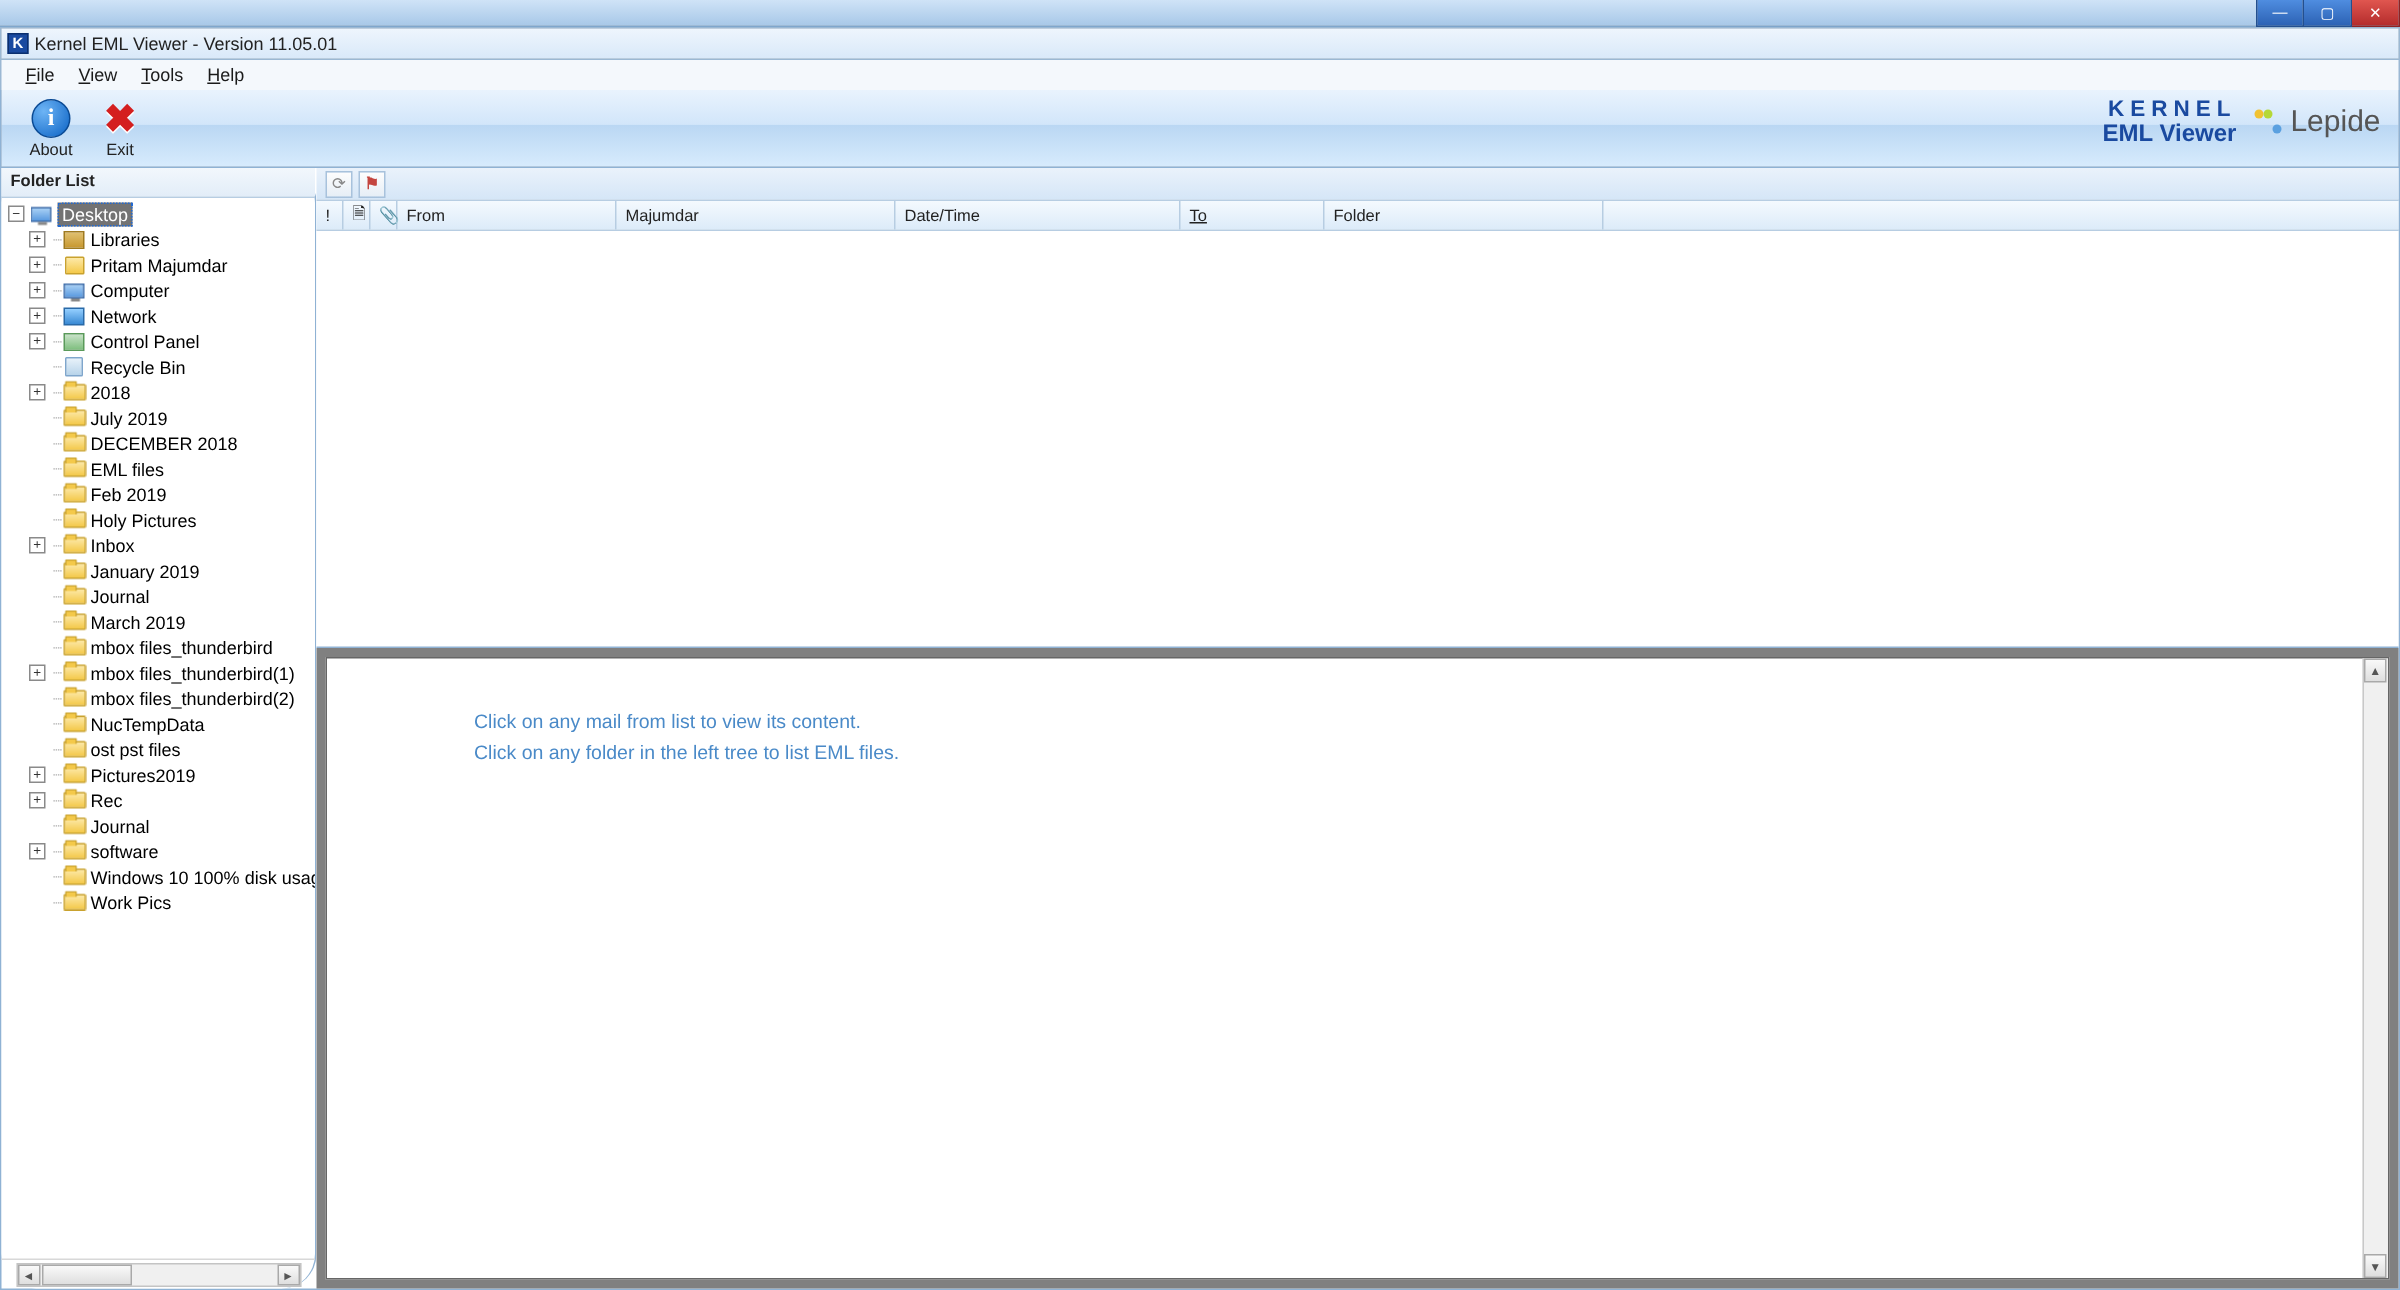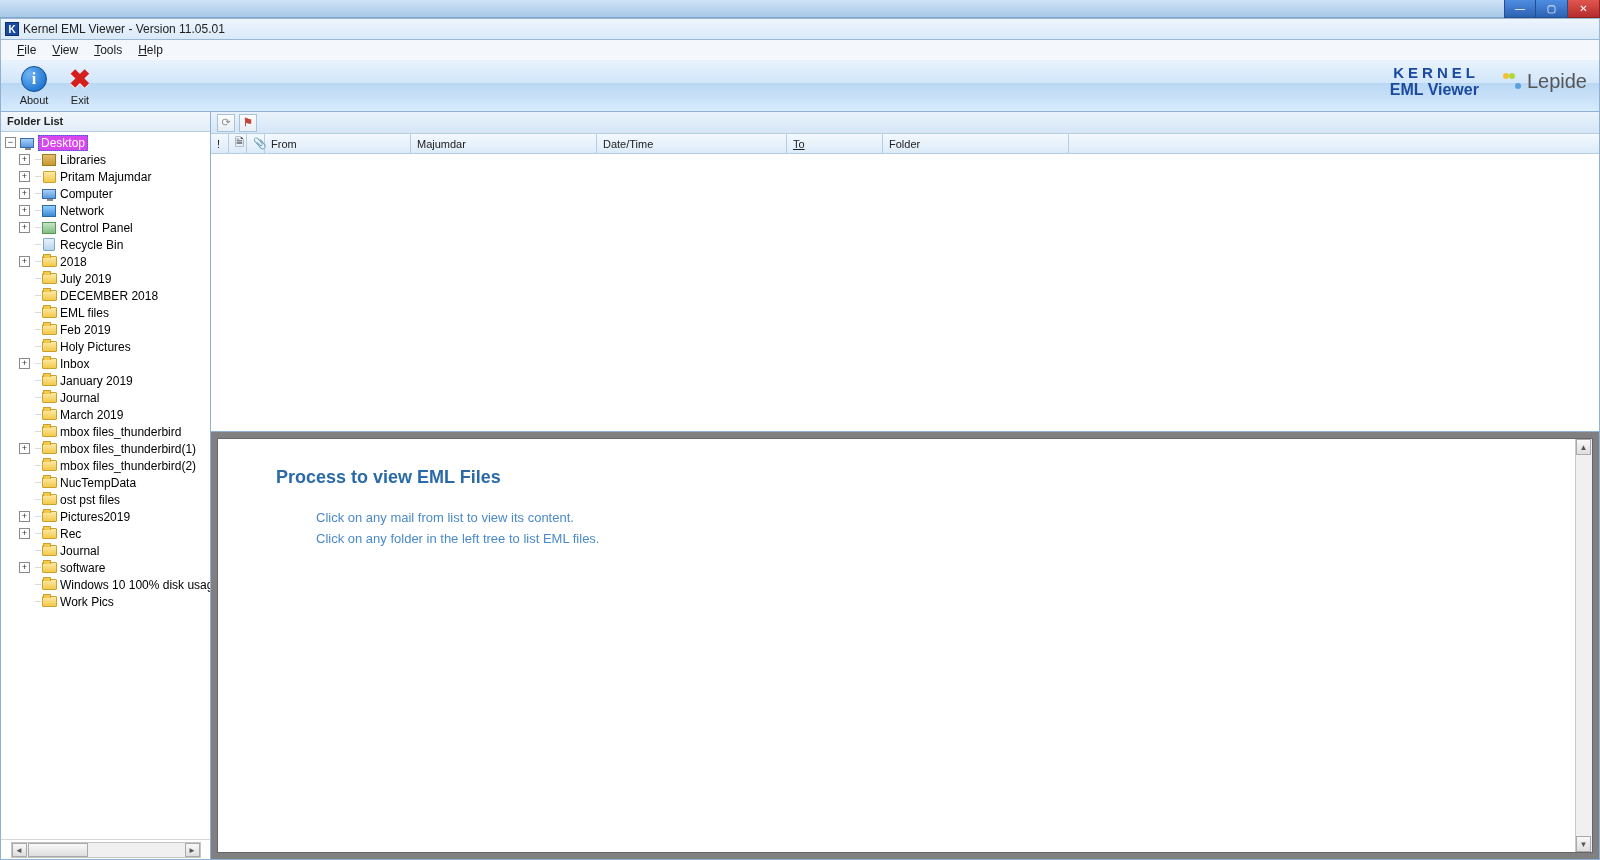--- a/index.html
+++ b/index.html
@@ -52,51 +52,51 @@
     display:flex; align-items:center; padding:0 10px;
     position: relative;
   }
   .toolbtn { display:flex; flex-direction:column; align-items:center; width:46px; cursor:default; }
   .toolbtn .ico { width:28px; height:28px; display:flex; align-items:center; justify-content:center; }
   .toolbtn .lbl { font-size:11px; color:#222; margin-top:1px; }
 
   .info-ico { width:26px; height:26px; border-radius:50%; background: radial-gradient(circle at 30% 30%, #6db4f5, #0b62c4); display:flex; align-items:center; justify-content:center; color:#fff; font-weight:bold; font-family:Georgia,serif; font-size:16px; border:1px solid #0a4a94; }
   .x-ico { font-size:26px; color:#d41f1f; font-weight:bold; line-height:1; text-shadow:0 1px 0 #fff; }
 
-  .brand { position:absolute; right:12px; top:4px; display:flex; align-items:center; gap:24px; }
+  .brand { position:absolute; right:12px; top:4px; display:flex; align-items:center; gap:12px; }
   .brand-kernel { text-align:right; }
   .brand-kernel .k1 { font-size:15px; letter-spacing:4px; color:#1a4aa0; font-weight:600; font-family: "Trebuchet MS", sans-serif;}
   .brand-kernel .k2 { font-size:16px; color:#1a4aa0; font-weight:700; }
   .brand-lepide { font-size:20px; color:#555; font-weight:400; display:flex; align-items:center; gap:6px; }
   .lepide-dots { position:relative; width:18px; height:18px; }
   .lepide-dots span { position:absolute; width:6px; height:6px; border-radius:50%; }
   .d1{ background:#b5d837; left:6px; top:0;} .d2{background:#f1c232; left:0; top:10;} .d3{background:#5aa0e0; left:12px; top:10px;}
 
   
   .main { display:flex; height: calc(860px - 18px - 22px - 20px - 52px); border:1px solid #8fb2d4; border-top:none; background:#fff;}
 
   
-  .folderpanel { width:210px; display:flex; flex-direction:column; border-right:1px solid #8fb2d4; background:#fff;}
+  .folderpanel { width:210px; display:flex; flex-direction:column; border-right:1px solid #8fb2d4; background:#fff;border-radius:23px;}
   .folderpanel .hdr { height:20px; background:linear-gradient(#f2f7fc,#e2edf8); border-bottom:1px solid #b7cde2; font-size:11px; font-weight:bold; color:#222; padding:3px 6px;}
   .tree { flex:1; overflow:auto; font-size:12px; padding:2px 0 2px 0;}
   .tree-row { display:flex; align-items:center; height:17px; white-space:nowrap; cursor:default; }
   .exp { width:11px; height:11px; border:1px solid #8a8a8a; background:#fff; font-size:9px; line-height:9px; text-align:center; color:#333; margin-right:3px; flex-shrink:0;}
   .exp.blank { border:none; background:transparent; }
   .dots { color:#b0b0b0; font-size:10px; letter-spacing:-1px; margin:0 1px 0 2px;}
   .ticon { width:16px; height:14px; margin-right:3px; flex-shrink:0; display:flex; align-items:center; justify-content:center; font-size:11px;}
   .folder-ico { background:linear-gradient(#fde9a8,#f4c94a); border:1px solid #c9a22e; border-radius:1px; width:15px; height:11px; position:relative;}
   .folder-ico::before{ content:""; position:absolute; top:-3px; left:0; width:6px; height:3px; background:#f4c94a; border:1px solid #c9a22e; border-bottom:none; border-radius:1px 1px 0 0;}
   .monitor-ico{ width:14px; height:10px; border:1px solid #3a6aa8; background:linear-gradient(#a8d0f5,#5a9ae0); position:relative;}
   .monitor-ico::after{content:""; position:absolute; bottom:-3px; left:4px; width:6px; height:2px; background:#888;}
   .lib-ico{ width:14px; height:12px; background:linear-gradient(#e0c070,#c89830); border:1px solid #9f7a20;}
   .user-ico{ width:13px; height:12px; background:linear-gradient(#fde9a8,#f4c94a); border:1px solid #c9a22e; border-radius:1px;}
   .net-ico{ width:14px; height:12px; background:linear-gradient(#94cfff,#3a8ad4); border:1px solid #2a6aa8;}
   .cp-ico{ width:14px; height:12px; background:linear-gradient(#c8e2c8,#7fbf7f); border:1px solid #5a9a5a;}
   .bin-ico{ width:12px; height:13px; background:linear-gradient(#e8f2fa,#b8d4ea); border:1px solid #7fa6cc; border-radius:1px;}
-  .sel { background:#d946ef; color:#fff; padding:0 2px; border:1px dotted #216ad4;}
+  .sel { background:#737373; color:#fff; padding:0 2px; border:1px dotted #216ad4;}
 
   .treefoot { height:20px; border-top:1px solid #d8d8d8; display:flex; align-items:center; justify-content:center; }
   .hscroll{ width:190px; height:16px; background:#f0f0f0; border:1px solid #c4c4c4; position:relative;}
   .hscroll .thumb{ position:absolute; left:16px; top:0; width:60px; height:14px; background:linear-gradient(#f9f9f9,#dedede); border:1px solid #a9a9a9;}
   .hscroll .arr{ position:absolute; top:0; width:15px; height:14px; background:linear-gradient(#f9f9f9,#dedede); border:1px solid #a9a9a9; font-size:8px; text-align:center; line-height:14px; color:#555;}
   .hscroll .al{left:0;} .hscroll .ar{right:0;}
 
   
   .rightpanel { flex:1; display:flex; flex-direction:column; }
   .mini-toolbar{ height:22px; background:linear-gradient(#eaf2fb,#d5e6f7); border-bottom:1px solid #b7cde2; display:flex; align-items:center; padding-left:6px; gap:4px;}
@@ -432,21 +432,20 @@
       <div class="col" style="width:186px;">Majumdar</div>
       <div class="col" style="width:190px;">Date/Time</div>
       <div class="col" style="width:96px;text-decoration:underline;">To</div>
       <div class="col" style="width:186px;">Folder</div>
       <div class="col" style="flex:1; border-right:none;"></div>
     </div>
     <div class="listbody"></div>
 
     <div class="preview">
       <div class="preview-inner">
-        <h2>Process to view EML Files</h2>
         <p>Click on any mail from list to view its content.</p>
         <p>Click on any folder in the left tree to list EML files.</p>
         <div class="vscroll">
           <div class="va vtop">▲</div>
           <div class="va vbot">▼</div>
         </div>
       </div>
     </div>
   </div>
 </div>

